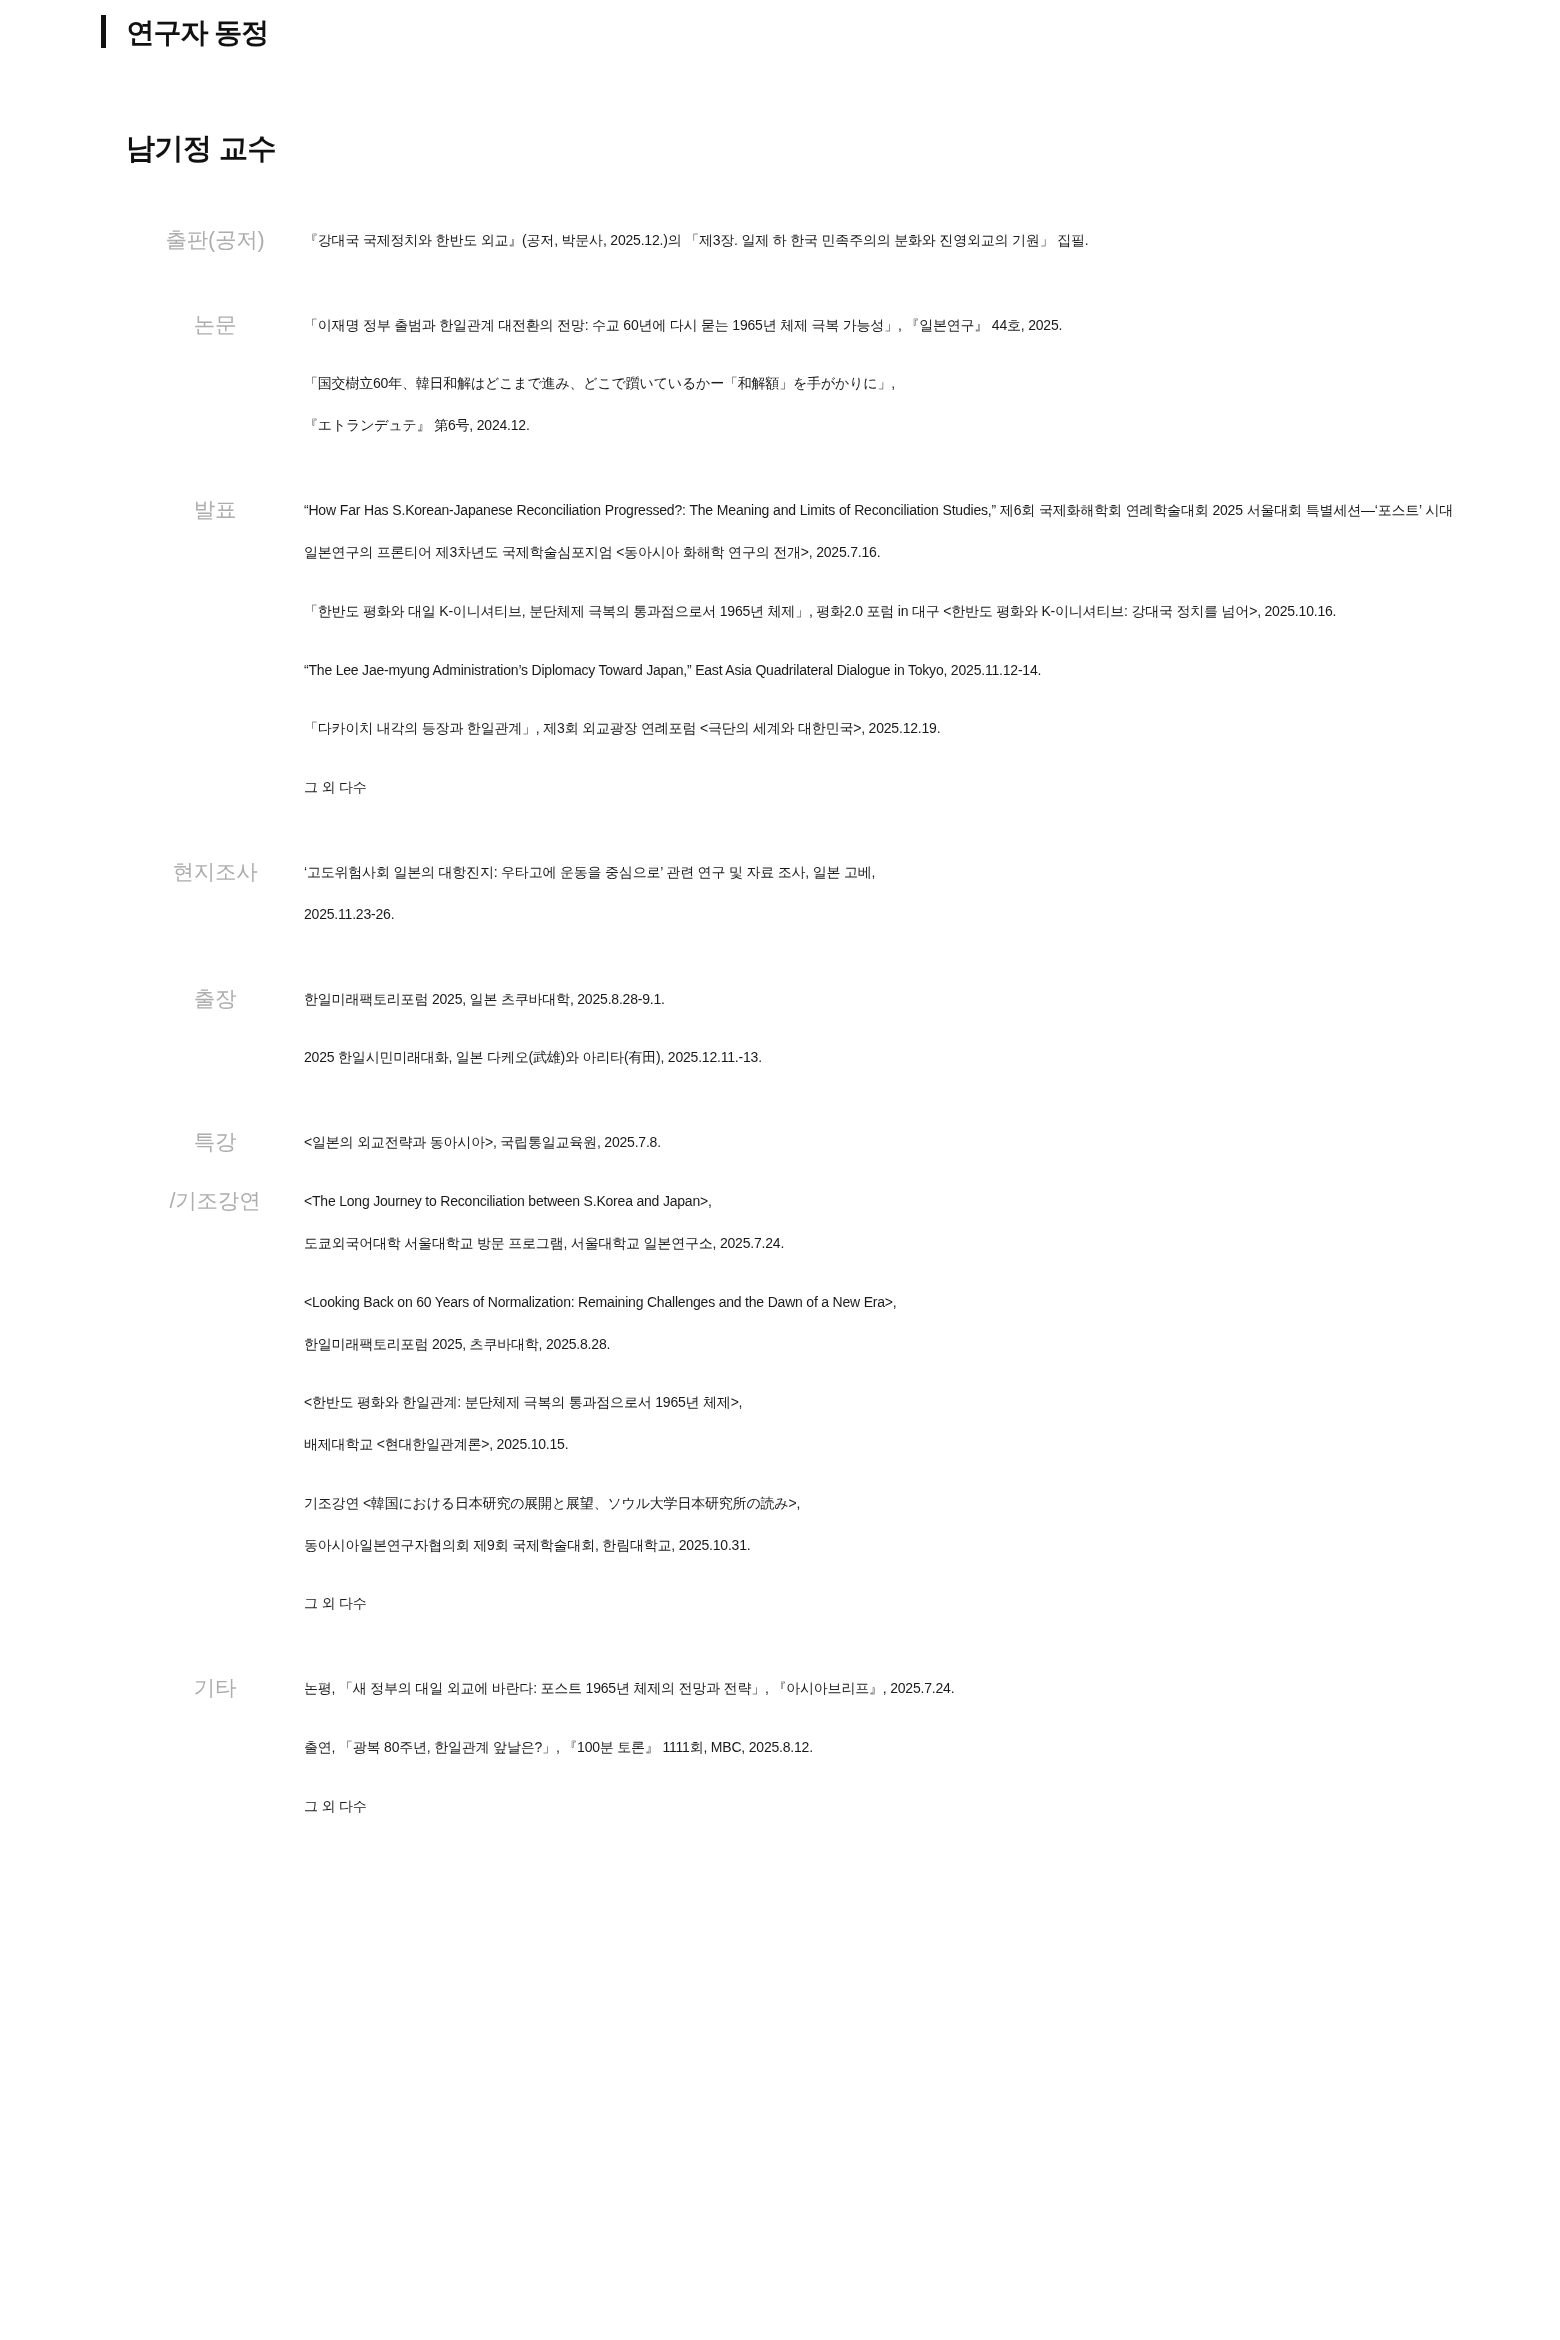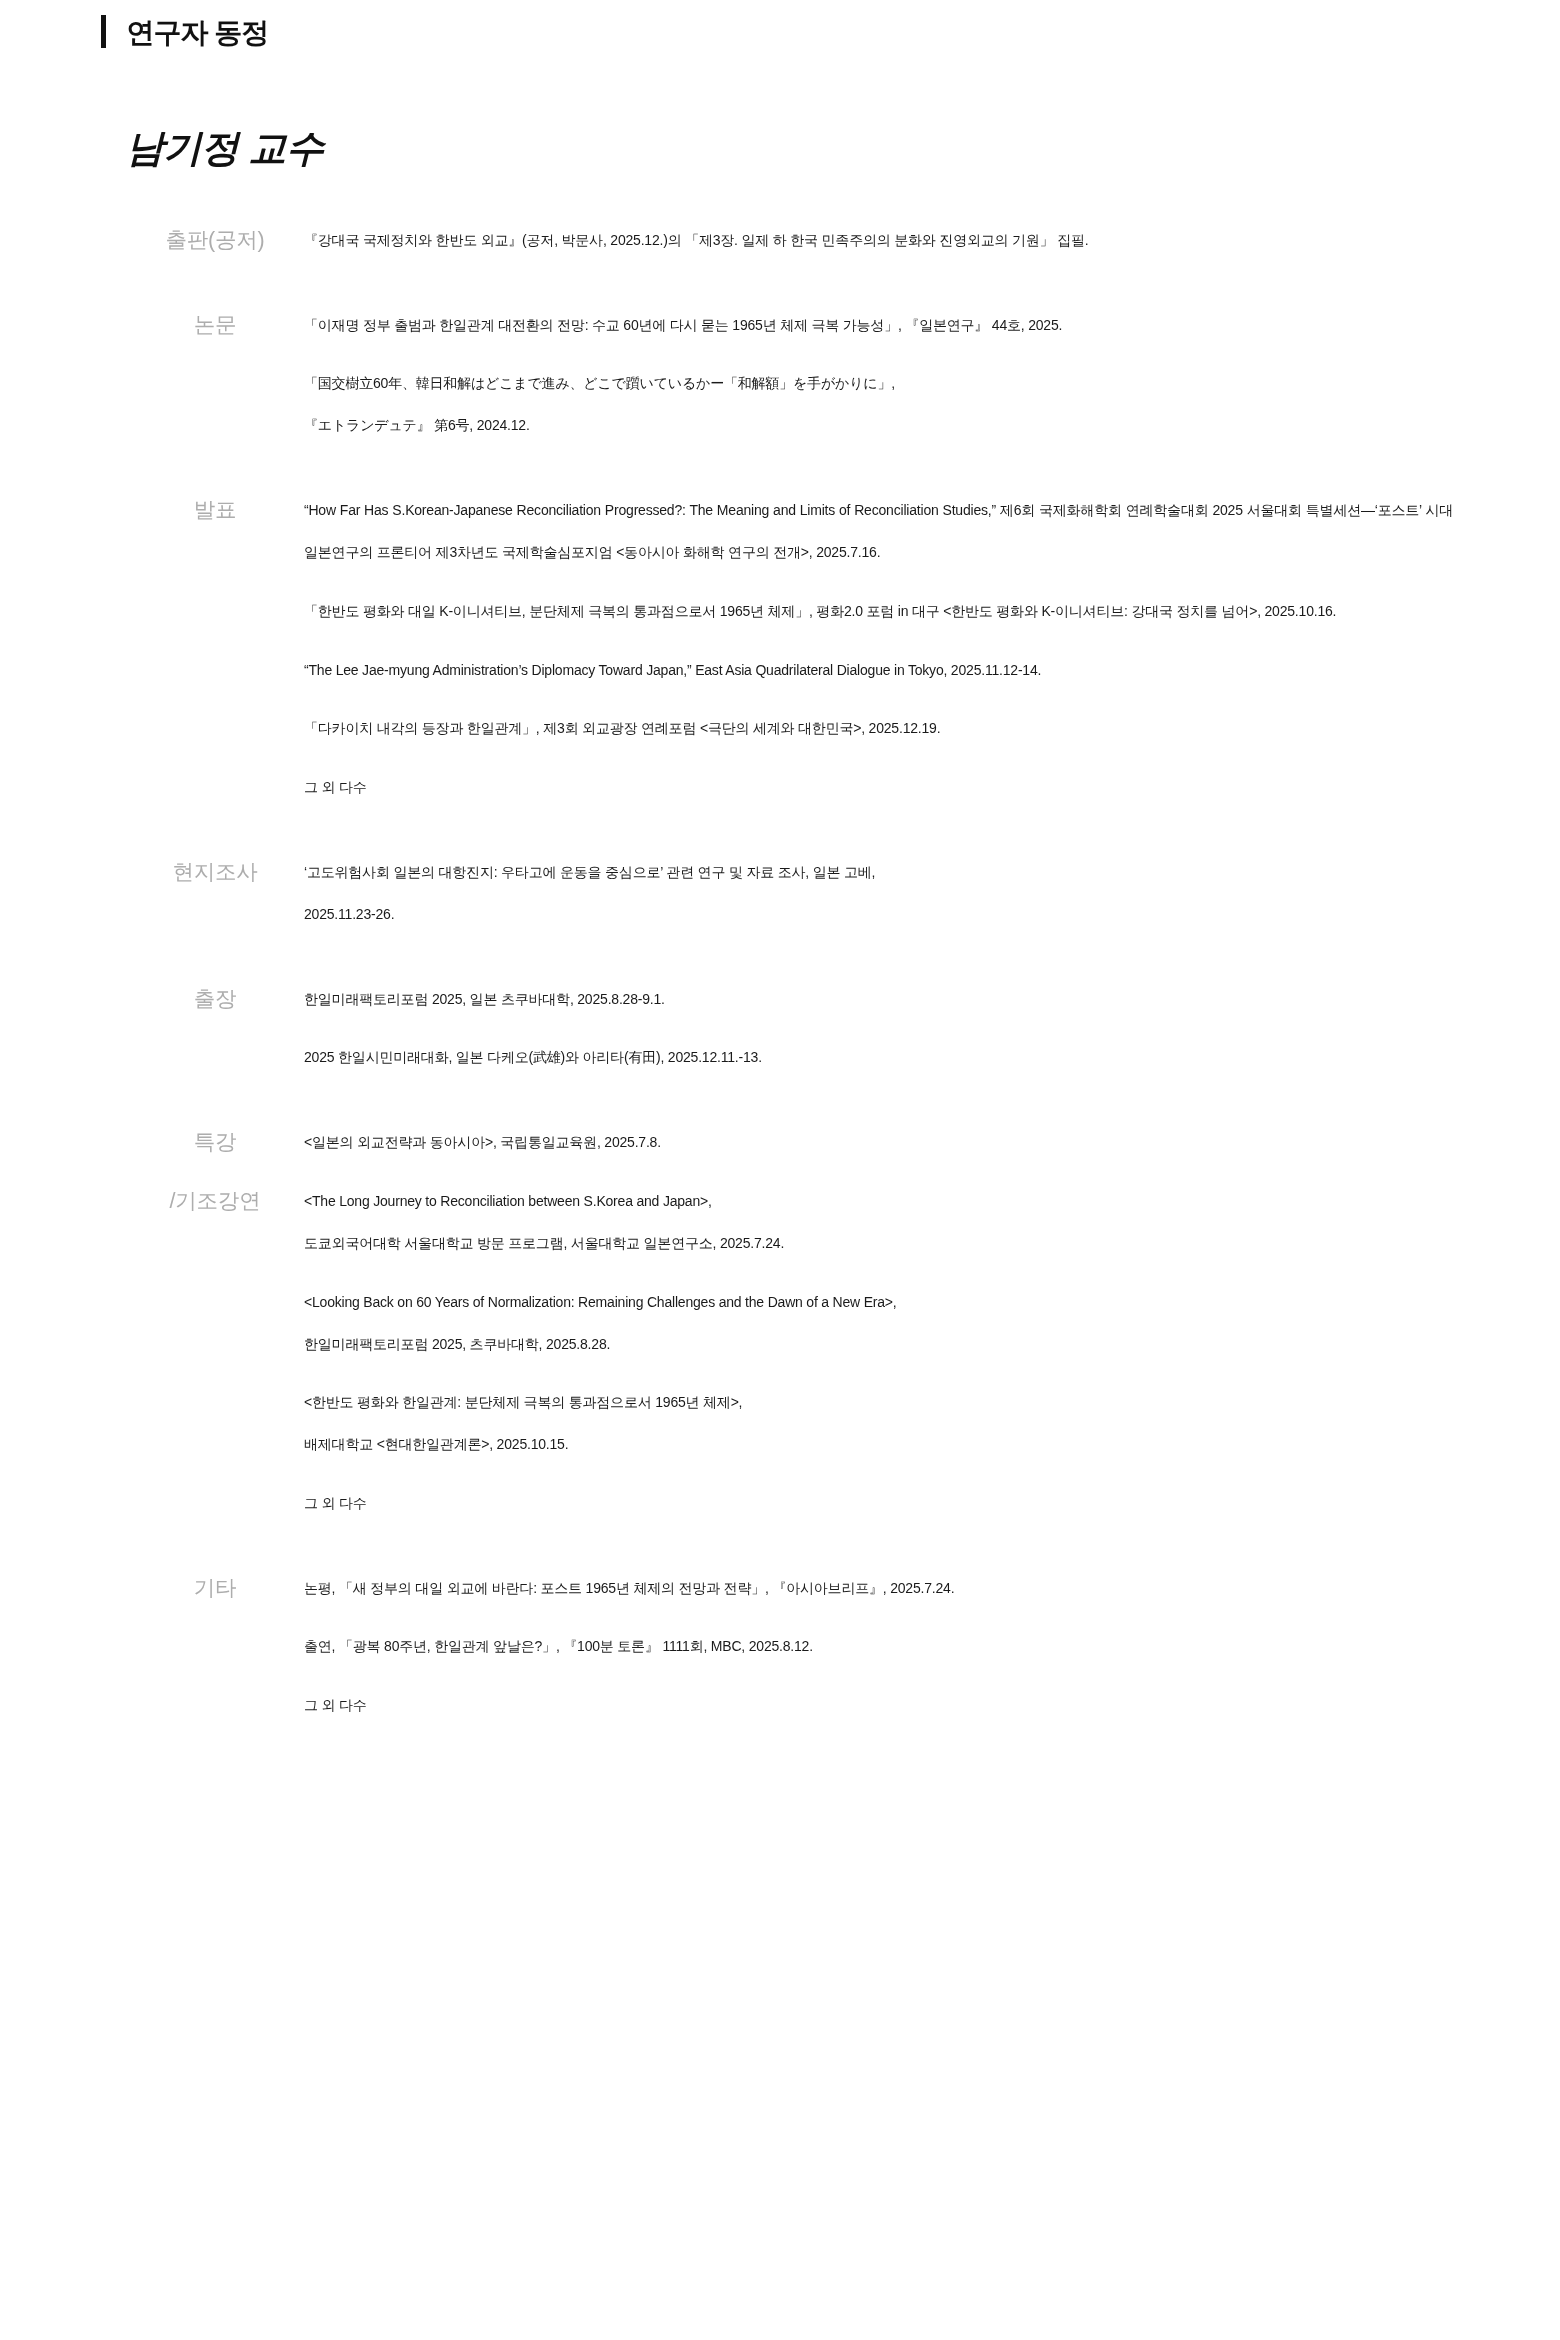--- a/index.html
+++ b/index.html
@@ -18,24 +18,23 @@
     background: var(--accent-color, #111111);
     margin: 6.8px 20.5px 0 0;
     flex: 0 0 auto;
   }
   h1.page-title {
     font-size: 28px; line-height: 49px; font-weight: 700;
     margin: 0; color: var(--title-color, #111111);
     letter-spacing: -1px;
   }
   h2.prof-name {
-    font-size: 38px; line-height: 35px; font-weight: 700;
+    font-size: 29px; line-height: 35px; font-weight: 700;
     margin: 74px 0 53px 0; color: var(--title-color, #111111);
     letter-spacing: -0.5px;
-    font-style: italic;
   }
 
   section.row { display: grid; grid-template-columns: 178px 1fr; margin-bottom: 43px; }
   .label { color: var(--label-color, #adadad); font-size: 21.5px; letter-spacing: -0.2px; }
   .label div { line-height: 42px; text-align: center; }
   .label div + div { margin-top: 16.6px; }
 
   .content p {
     margin: 0 0 16.6px 0;
     font-size: 14px; line-height: 42px;
@@ -117,20 +116,22 @@
           <div>/기조강연</div>
         </div>
     <div class="content">
           <p>&lt;일본의 외교전략과 동아시아&gt;, 국립통일교육원, 2025.7.8.</p>
           <p>&lt;The Long Journey to Reconciliation between S.Korea and Japan&gt;,
 도쿄외국어대학 서울대학교 방문 프로그램, 서울대학교 일본연구소, 2025.7.24.</p>
           <p>&lt;Looking Back on 60 Years of Normalization: Remaining Challenges and the Dawn of a New Era&gt;,
 한일미래팩토리포럼 2025, 츠쿠바대학, 2025.8.28.</p>
           <p>&lt;한반도 평화와 한일관계: 분단체제 극복의 통과점으로서 1965년 체제&gt;,
 배제대학교 &lt;현대한일관계론&gt;, 2025.10.15.</p>
+          <p>기조강연 &lt;韓国における日本研究の展開と展望、ソウル大学日本研究所の読み&gt;,
+동아시아일본연구자협의회 제9회 국제학술대회, 한림대학교, 2025.10.31.</p>
           <p>그 외 다수</p>
         </div>
   </section>
 
   <section class="row">
     <div class="label">
           <div>기타</div>
         </div>
     <div class="content">
           <p>논평, 「새 정부의 대일 외교에 바란다: 포스트 1965년 체제의 전망과 전략」, 『아시아브리프』, 2025.7.24.</p>

